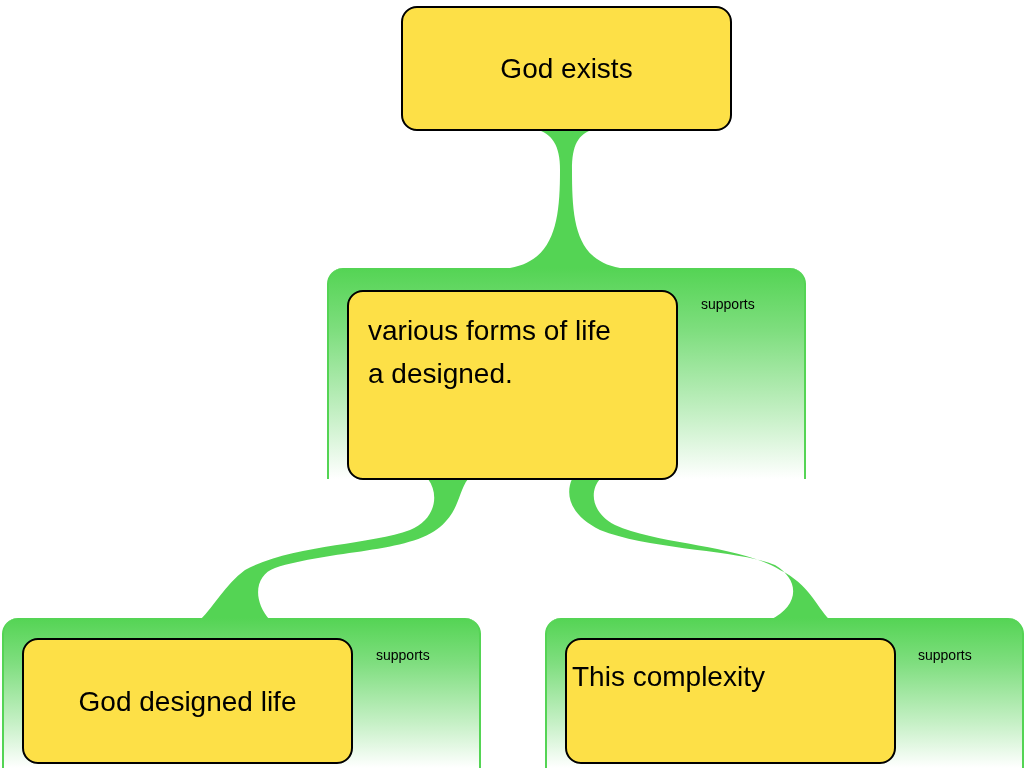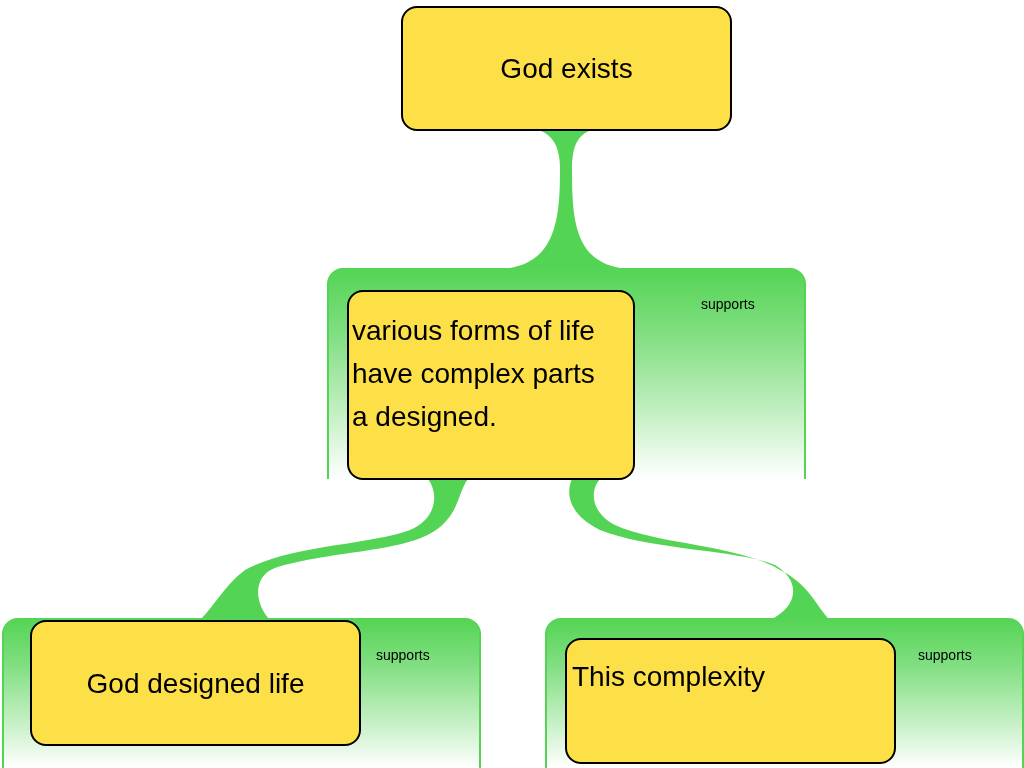--- a/index.html
+++ b/index.html
@@ -19,30 +19,29 @@
   <path fill="#54d454" d="M540,479 L572,479 C565,495 570,515 600,530 C650,550 740,550 775,565 C800,580 800,605 770,620 L830,620 C815,605 810,585 780,570 C740,545 660,545 615,525 C590,512 590,490 600,479 Z"></path>
 </svg>
 
 <div class="claim center" style="left:401px; top:6px; width:331px; height:125px;">
   <span>God exists</span>
 </div>
 
 <div class="group" style="left:327px; top:268px; width:479px; height:211px;">
   <span class="relation" style="left:372px; top:28px;">supports</span>
 </div>
-<div class="claim" style="left:347px; top:290px; width:288px; height:190px; padding:17px 0 0 3px;">
+<div class="claim" style="left:347px; top:290px; width:331px; height:190px; padding:17px 0 0 19px;">
   <div>various forms of life</div>
-  <div>have complex parts</div>
   <div>a designed.</div>
 </div>
 
 <div class="group" style="left:2px; top:618px; width:479px; height:150px;">
   <span class="relation" style="left:372px; top:29px;">supports</span>
 </div>
-<div class="claim center" style="left:22px; top:620px; width:331px; height:126px;margin-left:8px;">
+<div class="claim center" style="left:22px; top:638px; width:331px; height:126px;">
   <span>God designed life</span>
 </div>
 
 <div class="group" style="left:545px; top:618px; width:479px; height:150px;">
   <span class="relation" style="left:371px; top:29px;">supports</span>
 </div>
 <div class="claim" style="left:565px; top:638px; width:331px; height:126px; padding:15px 0 0 5px;">
   <div>This complexity</div>
 </div>
 

